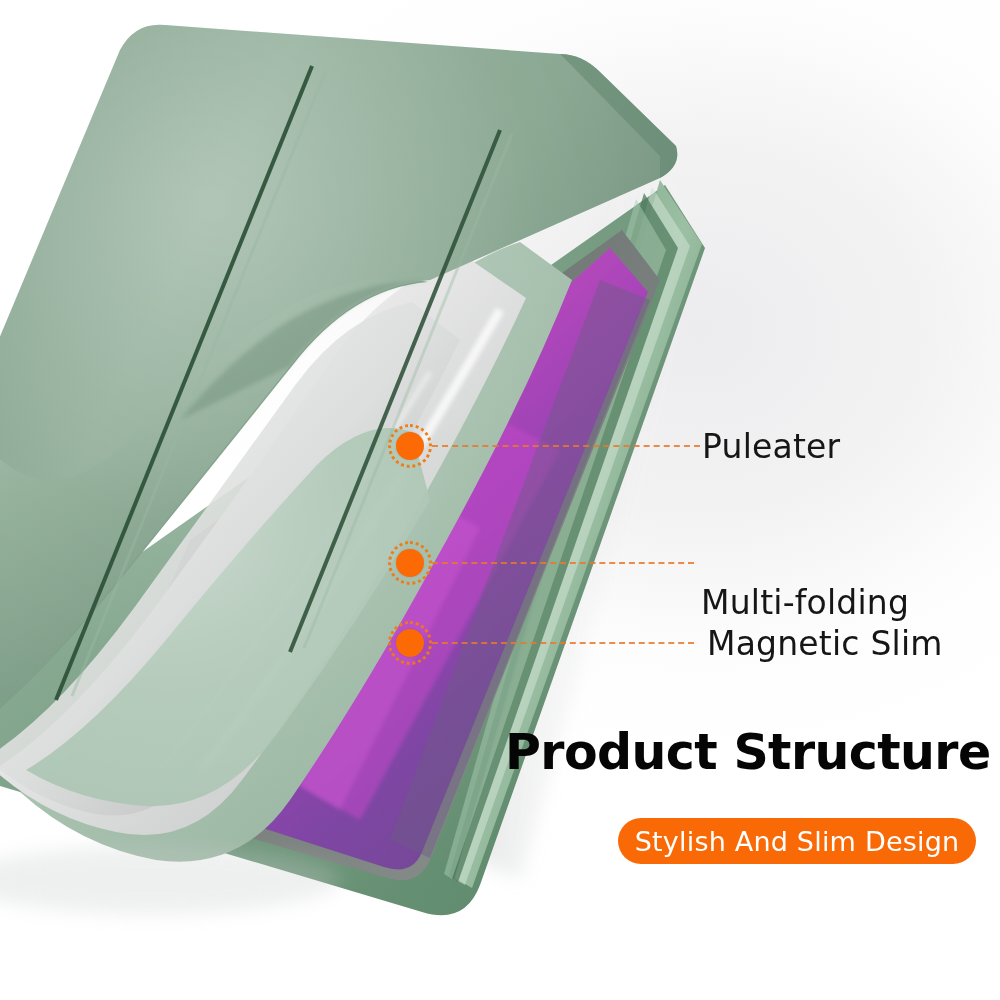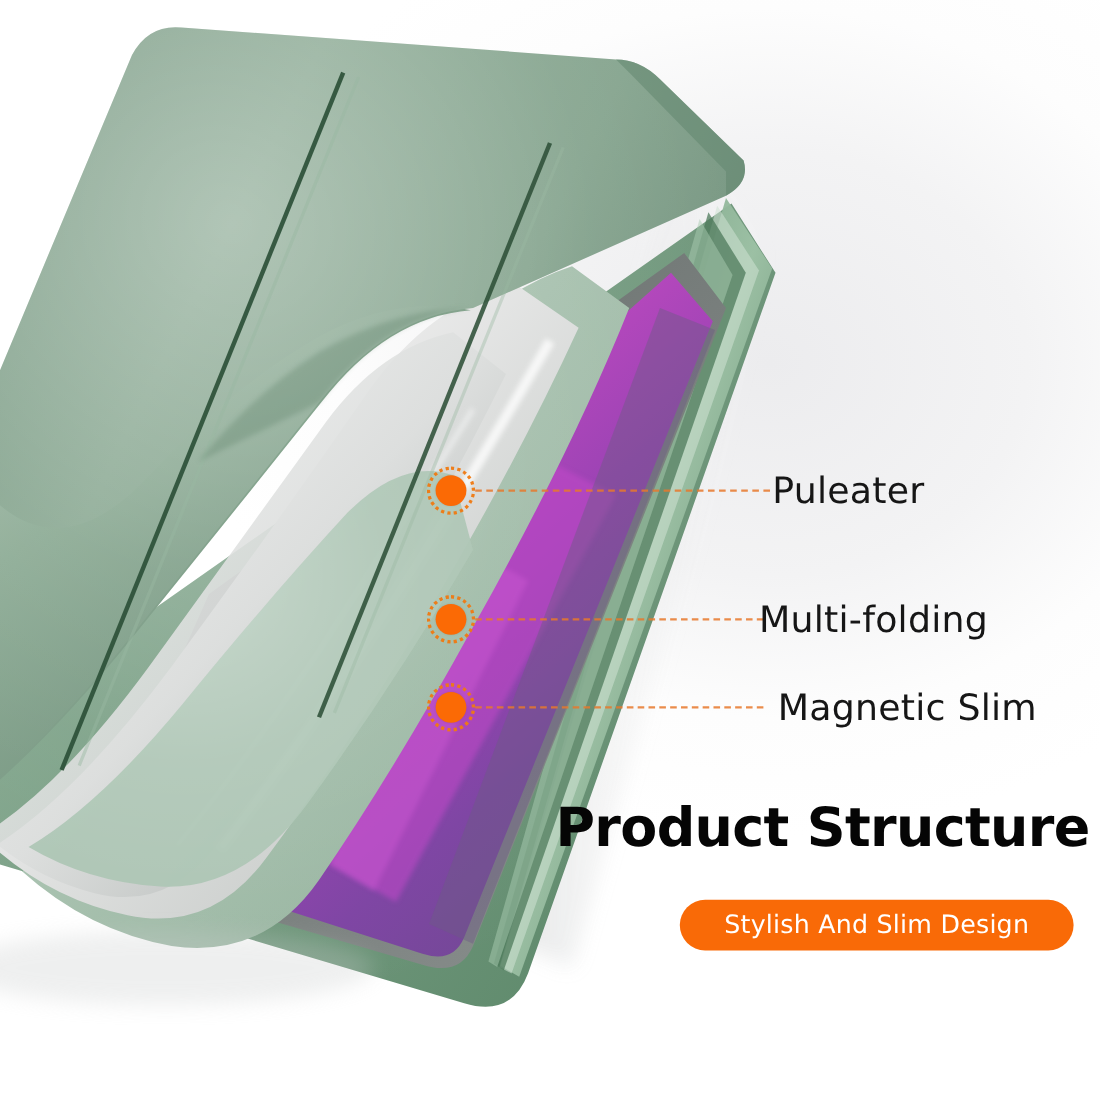--- a/index.html
+++ b/index.html
@@ -84,21 +84,21 @@
     left:618px; top:818px;
     width:358px; height:46px;
     background:#f96a07;
     border-radius:23px;
     display:flex;
     align-items:center;
     justify-content:center;
   }
   #badge-text {
     color:#ffffff;
-    font-size:23px;
+    font-size:27px;
     font-weight:400;
     letter-spacing:.2px;
     white-space:nowrap;
   }
 </style>
 </head>
 <body>
 
 <div id="stage">
 
@@ -270,21 +270,21 @@
     </div>
     <div class="callout-label" style="left:314px;">Puleater</div>
   </div>
 
   <div class="callout" style="left:388px; top:563px;">
     <div class="lead-line" style="left:44px; width:262px;"></div>
     <div class="dot-wrap">
       <div class="dot-ring"></div>
       <div class="dot-core"></div>
     </div>
-    <div class="callout-label" style="left:302px;">Multi-folding</div>
+    <div class="callout-label" style="left:313px;margin-top:39px;">Multi-folding</div>
   </div>
 
   <div class="callout" style="left:388px; top:643px;">
     <div class="lead-line" style="left:44px; width:262px;"></div>
     <div class="dot-wrap">
       <div class="dot-ring"></div>
       <div class="dot-core"></div>
     </div>
     <div class="callout-label" style="left:319px;">Magnetic Slim</div>
   </div>

